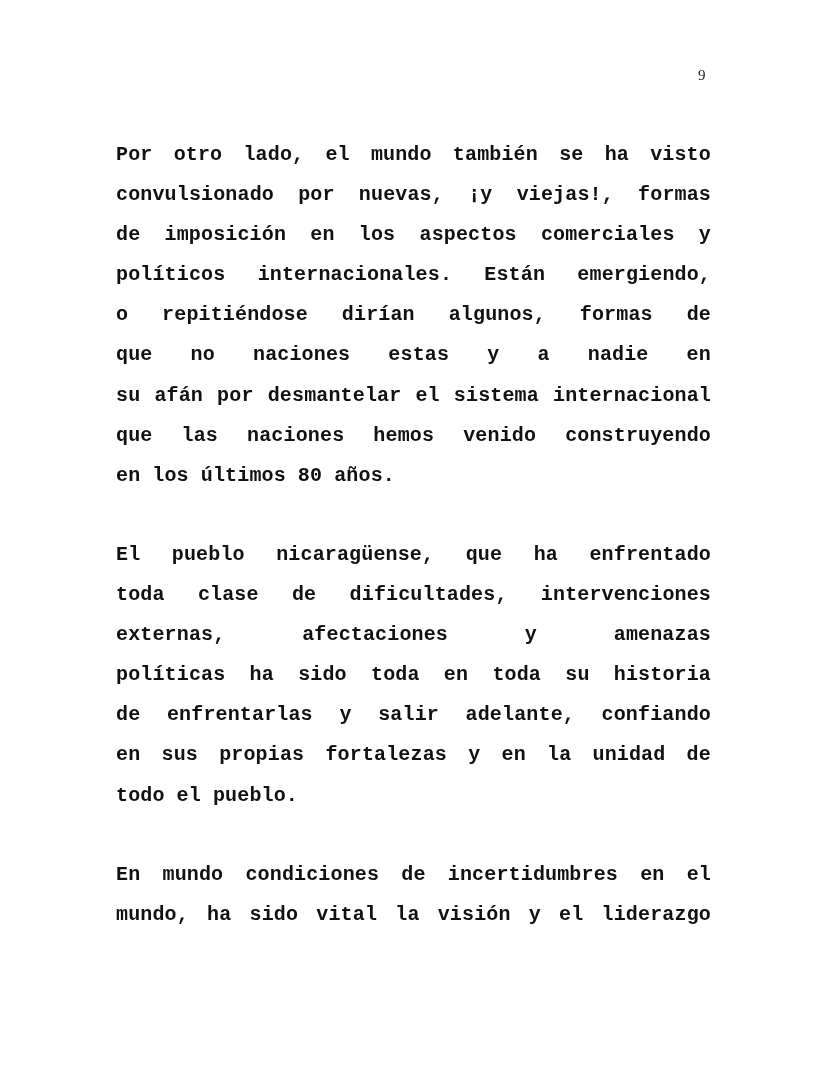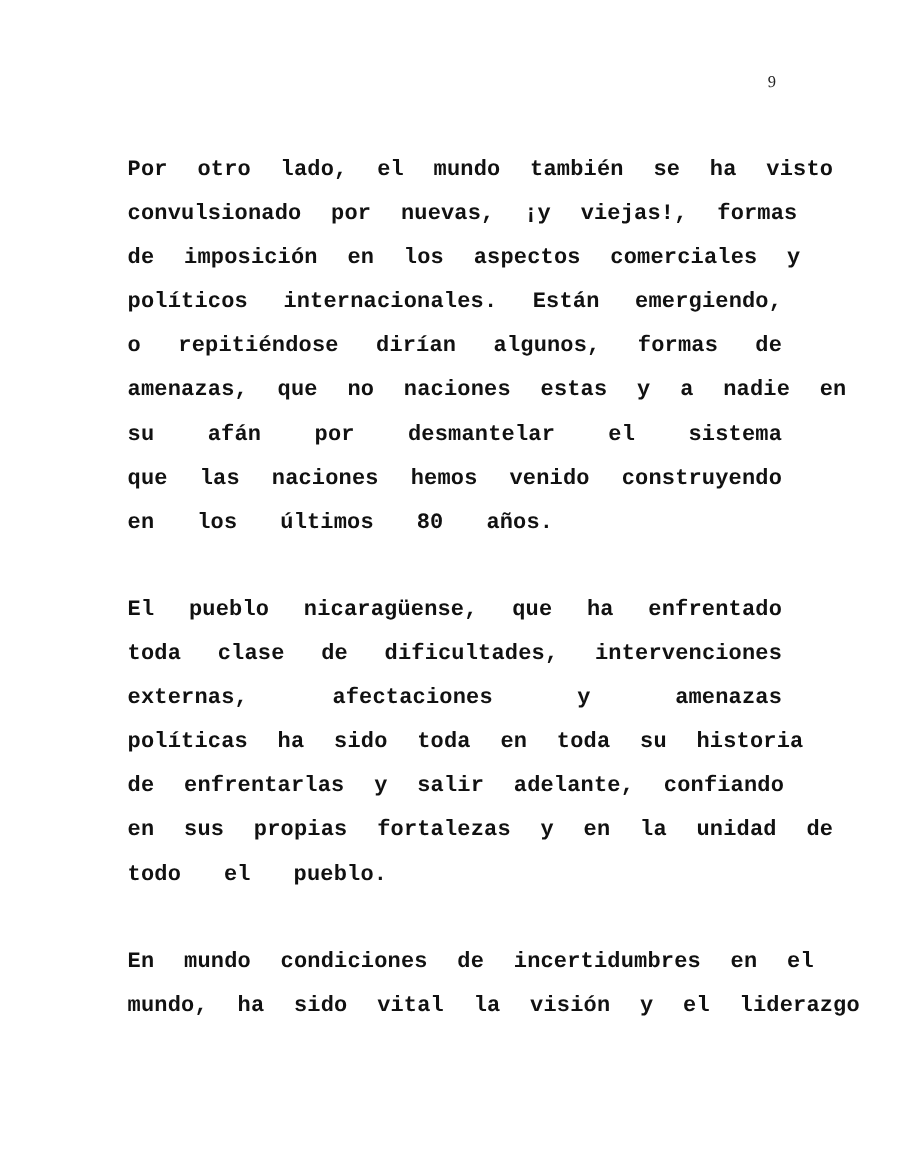--- a/index.html
+++ b/index.html
@@ -30,21 +30,20 @@
       font-weight: bold;
       font-size: 20px;
       line-height: 40.1px;
       letter-spacing: 0.15px;
     }
     .line {
       display: flex;
       justify-content: space-between;
       white-space: pre;
       height: 40.1px;
-      gap: 27px;
     }
     .line.last {
       justify-content: flex-start;
     }
     .line.last .word { margin-right: 12px; }
     .para1 { top: 135px; }
     .para2 { top: 535px; }
     .para3 { top: 855px; }
   </style>
 </head>
@@ -52,22 +51,22 @@
 
 <div>
   <div class="page-number">9</div>
 
   <div class="body-text para1">
       <div class="line"><span class="word">Por</span><span class="word">otro</span><span class="word">lado,</span><span class="word">el</span><span class="word">mundo</span><span class="word">también</span><span class="word">se</span><span class="word">ha</span><span class="word">visto</span></div>
       <div class="line"><span class="word">convulsionado</span><span class="word">por</span><span class="word">nuevas,</span><span class="word">¡y</span><span class="word">viejas!,</span><span class="word">formas</span></div>
       <div class="line"><span class="word">de</span><span class="word">imposición</span><span class="word">en</span><span class="word">los</span><span class="word">aspectos</span><span class="word">comerciales</span><span class="word">y</span></div>
       <div class="line"><span class="word">políticos</span><span class="word">internacionales.</span><span class="word">Están</span><span class="word">emergiendo,</span></div>
       <div class="line"><span class="word">o</span><span class="word">repitiéndose</span><span class="word">dirían</span><span class="word">algunos,</span><span class="word">formas</span><span class="word">de</span></div>
-      <div class="line"><span class="word">amenazas,</span><span class="word">que</span><span class="word">no</span><span class="word">naciones</span><span class="word">estas</span><span class="word">y</span><span class="word">a</span><span class="word">nadie</span><span class="word">en</span></div>
-      <div class="line"><span class="word">su</span><span class="word">afán</span><span class="word">por</span><span class="word">desmantelar</span><span class="word">el</span><span class="word">sistema</span></div>
+      <div class="line"><span class="word">que</span><span class="word">no</span><span class="word">naciones</span><span class="word">estas</span><span class="word">y</span><span class="word">a</span><span class="word">nadie</span><span class="word">en</span></div>
+      <div class="line"><span class="word">su</span><span class="word">afán</span><span class="word">por</span><span class="word">desmantelar</span><span class="word">el</span><span class="word">sistema</span><span class="word">internacional</span></div>
       <div class="line"><span class="word">que</span><span class="word">las</span><span class="word">naciones</span><span class="word">hemos</span><span class="word">venido</span><span class="word">construyendo</span></div>
       <div class="line last"><span class="word">en</span><span class="word">los</span><span class="word">últimos</span><span class="word">80</span><span class="word">años.</span></div>
     </div>
   <div class="body-text para2">
       <div class="line"><span class="word">El</span><span class="word">pueblo</span><span class="word">nicaragüense,</span><span class="word">que</span><span class="word">ha</span><span class="word">enfrentado</span></div>
       <div class="line"><span class="word">toda</span><span class="word">clase</span><span class="word">de</span><span class="word">dificultades,</span><span class="word">intervenciones</span></div>
       <div class="line"><span class="word">externas,</span><span class="word">afectaciones</span><span class="word">y</span><span class="word">amenazas</span></div>
       <div class="line"><span class="word">políticas</span><span class="word">ha</span><span class="word">sido</span><span class="word">toda</span><span class="word">en</span><span class="word">toda</span><span class="word">su</span><span class="word">historia</span></div>
       <div class="line"><span class="word">de</span><span class="word">enfrentarlas</span><span class="word">y</span><span class="word">salir</span><span class="word">adelante,</span><span class="word">confiando</span></div>
       <div class="line"><span class="word">en</span><span class="word">sus</span><span class="word">propias</span><span class="word">fortalezas</span><span class="word">y</span><span class="word">en</span><span class="word">la</span><span class="word">unidad</span><span class="word">de</span></div>

